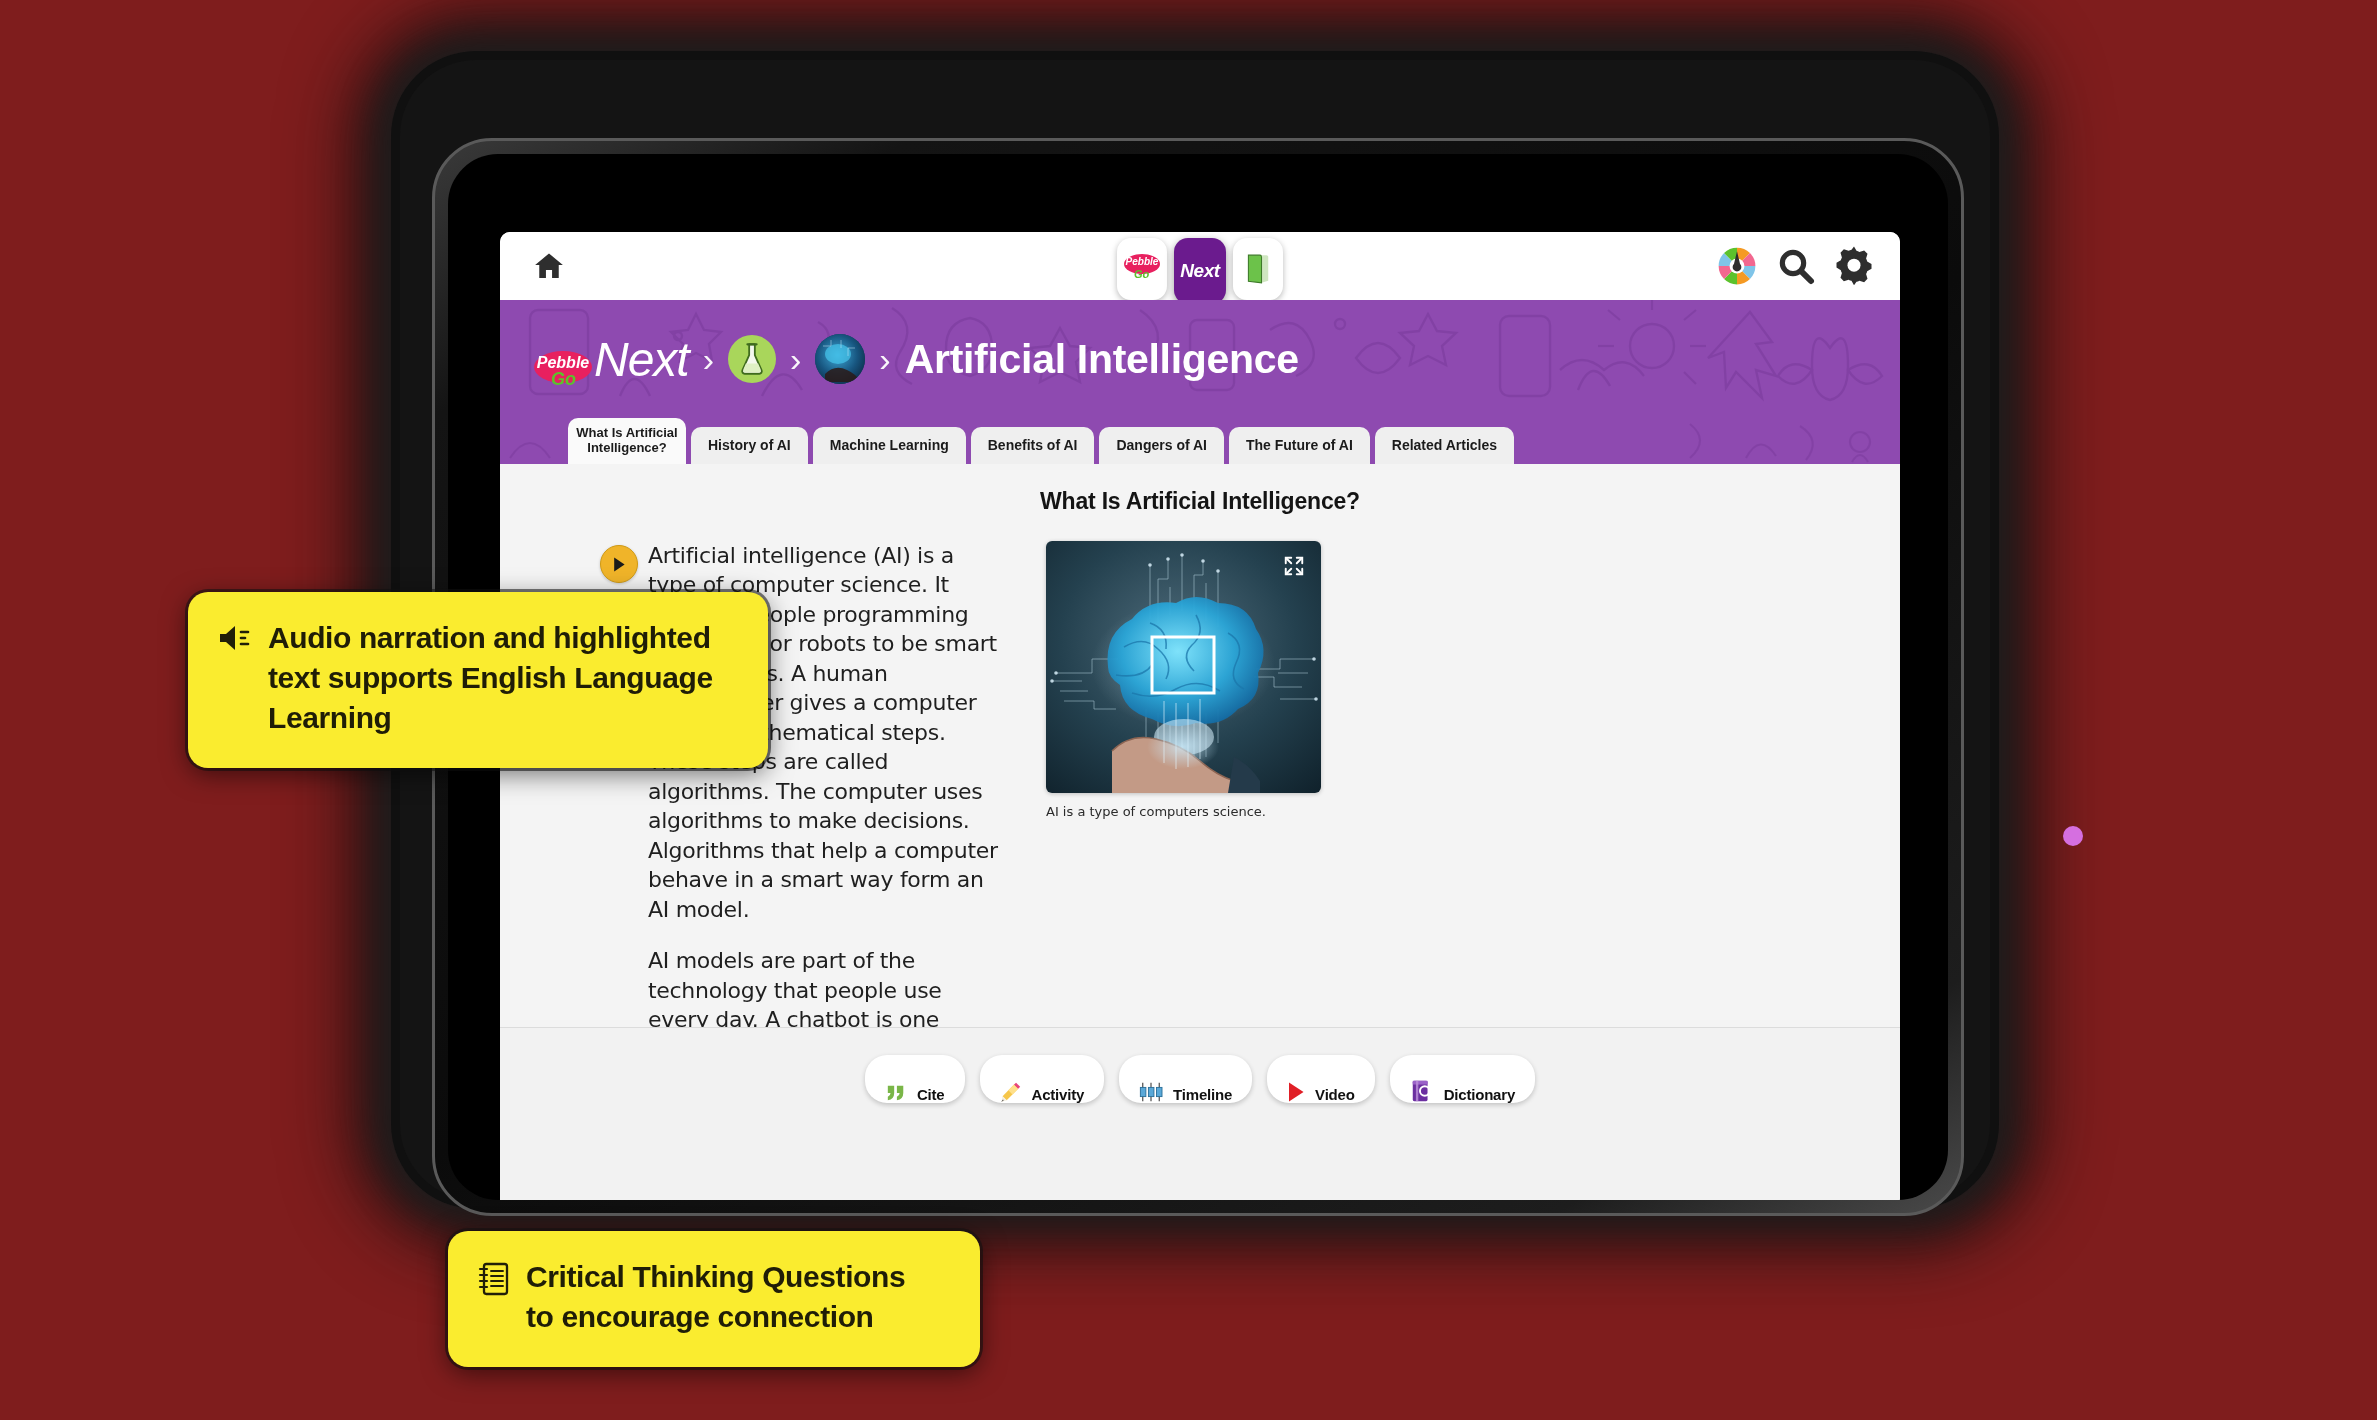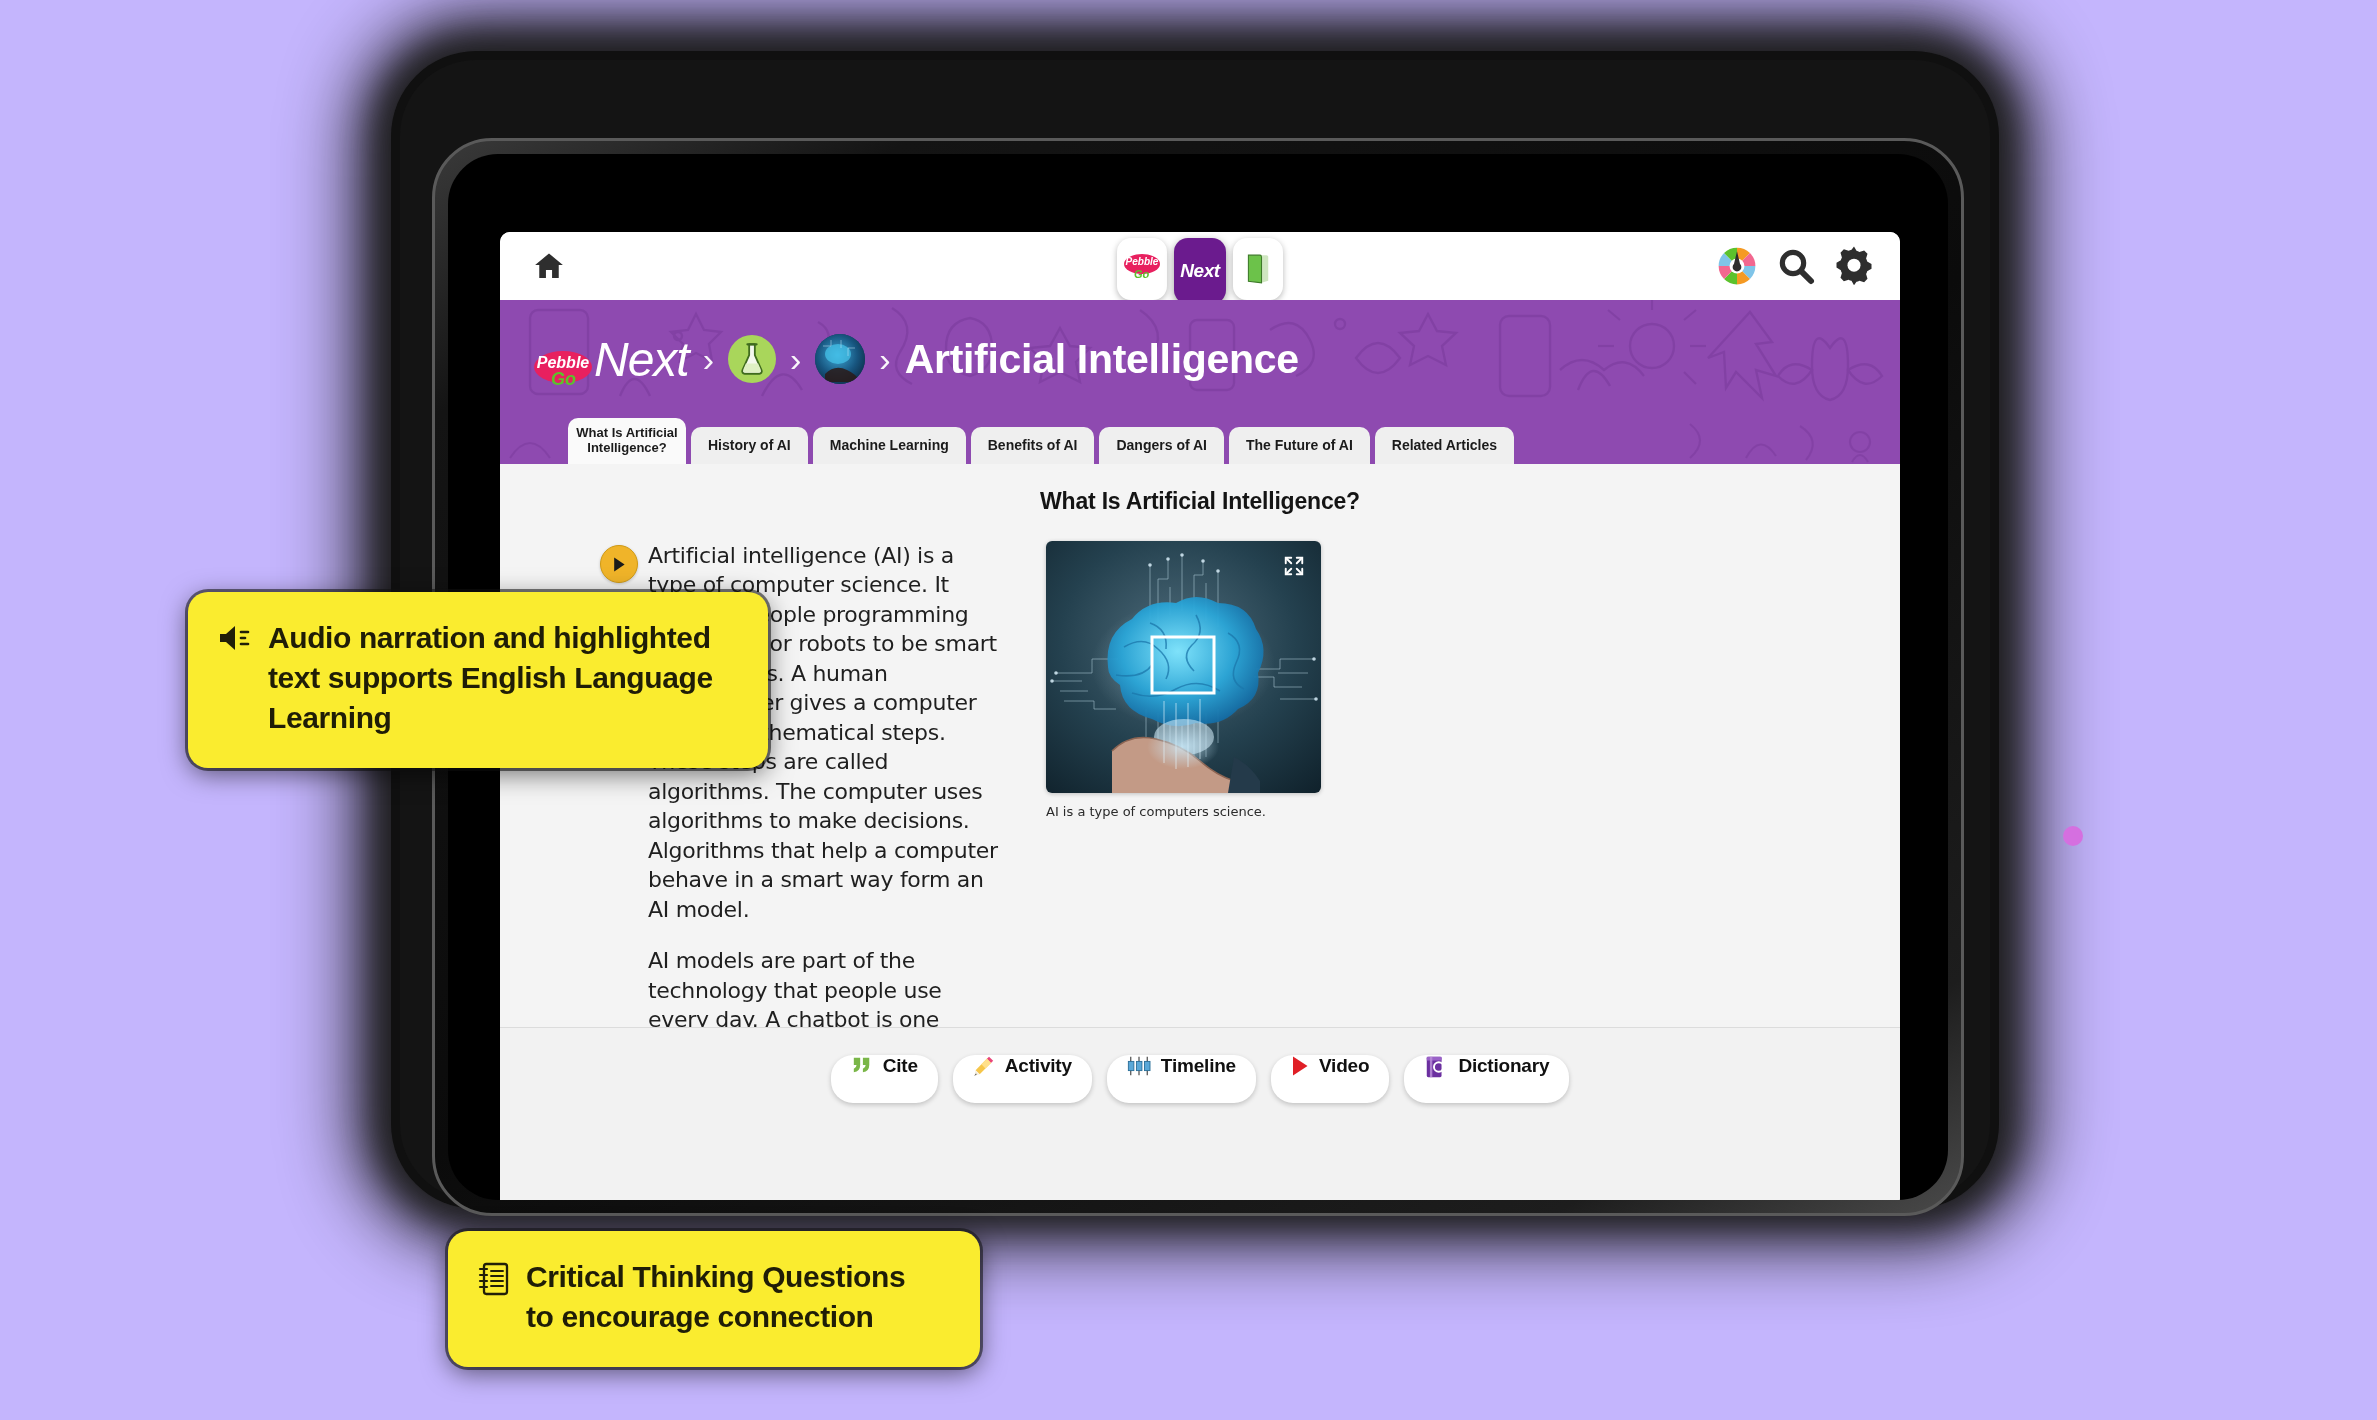--- a/index.html
+++ b/index.html
@@ -9,21 +9,21 @@
     height: 1420px;
     overflow: hidden;
     background: #000000;
     font-family: "Liberation Sans", sans-serif;
   }
 
   #stage {
     position: relative;
     width: 2377px;
     height: 1420px;
-    background: #c4b5fd;
+    background: #7f1d1d;
   }
 
   
   #tablet-shadow {
     position: absolute;
     left: 400px; top: 60px;
     width: 1590px; height: 1140px;
     border-radius: 76px;
     background: #141414;
     box-shadow:
@@ -323,22 +323,22 @@
     align-items: center;
     justify-content: center;
     gap: 15px;
   }
   .tool-btn {
     background: #ffffff;
     border-radius: 22px;
     box-shadow: 0 2px 5px rgba(0,0,0,0.2);
     height: 48px;
     padding: 0 20px;
-    display: flex; align-items: flex-start; gap: 10px;
-    font-size: 19px;
+    display: flex; align-items: flex-end; gap: 10px;
+    font-size: 15px;
     font-weight: 800;
     color: #111111;
     cursor: pointer;
     letter-spacing: -0.2px;
   }
 
   
   .callout {
     position: absolute;
     background: #faec2f;

